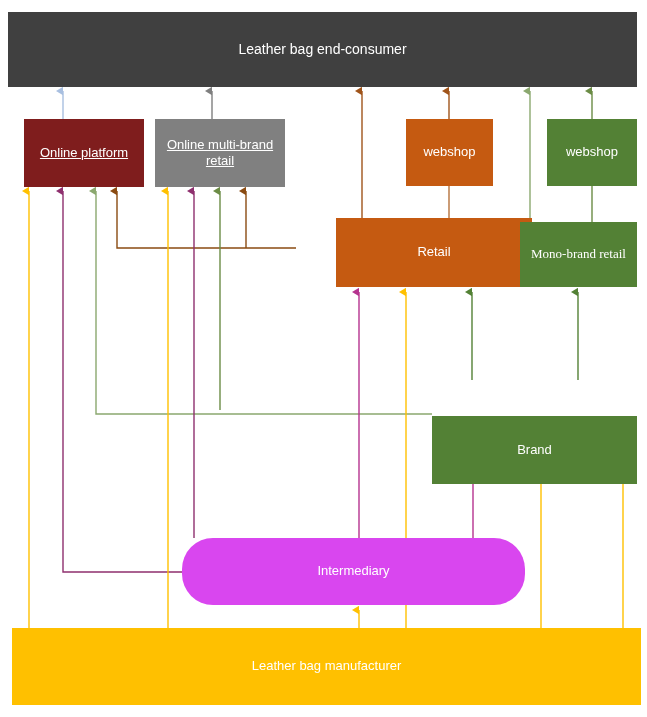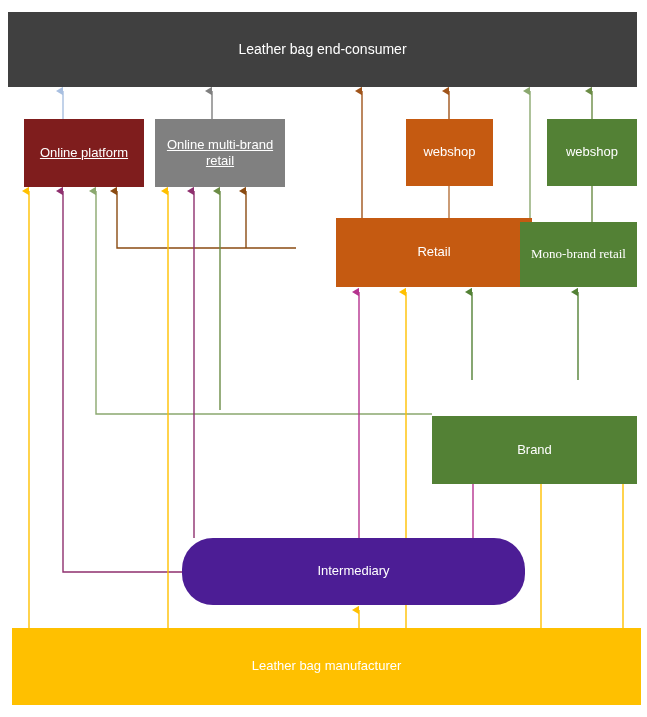--- a/index.html
+++ b/index.html
@@ -93,20 +93,20 @@
       </div>
       <div class="node" style="left: 296px; top: 218px; width: 196px; height: 69px; background: rgb(197, 90, 17); font-size: 13px; margin-left: 40px;">
         <span>Retail</span>
       </div>
       <div class="node" style="left: 520px; top: 222px; width: 117px; height: 65px; background: rgb(83, 129, 53); font-size: 13px; font-family: Liberation Serif, serif;">
         <span>Mono-brand retail</span>
       </div>
       <div class="node" style="left: 432px; top: 380px; width: 205px; height: 68px; background: rgb(83, 129, 53); font-size: 13px; margin-top: 36px;">
         <span>Brand</span>
       </div>
-      <div class="node" style="left: 182px; top: 538px; width: 343px; height: 67px; background: #4c1d95; font-size: 13px; border-radius: 31px;">
+      <div class="node" style="left: 182px; top: 538px; width: 343px; height: 67px; background: #d946ef; font-size: 13px; border-radius: 31px;">
         <span>Intermediary</span>
       </div>
       <div class="node" style="left: 12px; top: 628px; width: 629px; height: 77px; background: rgb(255, 192, 0); font-size: 13px;">
         <span>Leather bag manufacturer</span>
       </div>
     </div>
 </div>
 
 </body></html>

